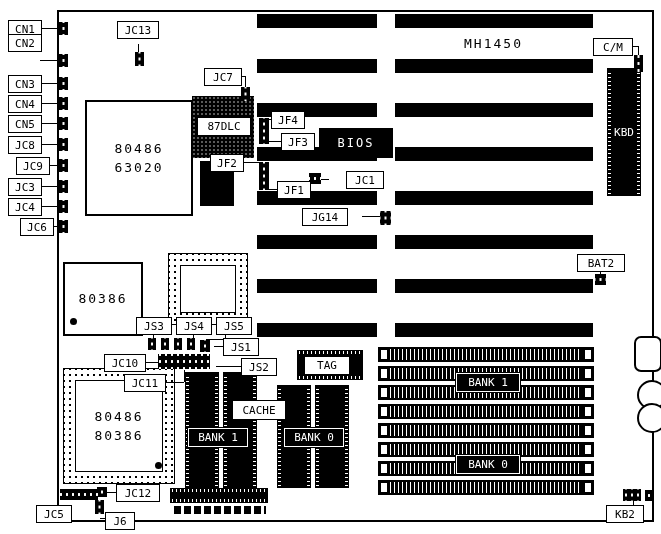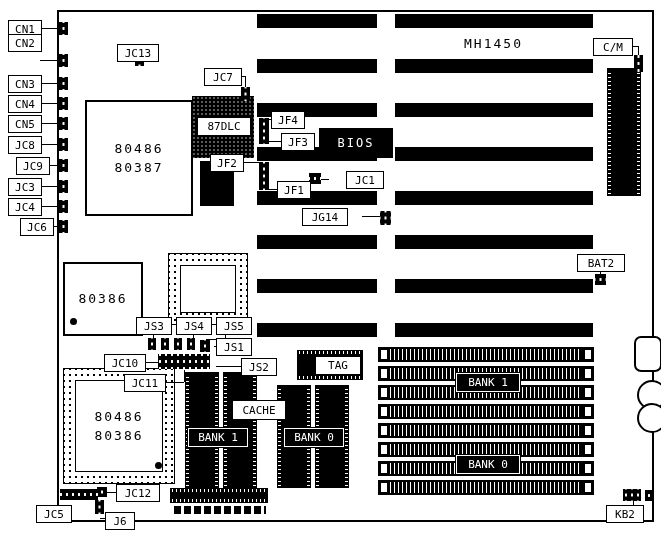--- a/index.html
+++ b/index.html
@@ -90,51 +90,52 @@
   <div class="jmp" style="left:59px;top:97px;width:9px;height:13px"></div>
   <div class="jmp" style="left:59px;top:117px;width:9px;height:13px"></div>
   <div class="jmp" style="left:59px;top:138px;width:9px;height:13px"></div>
   <div class="jmp" style="left:59px;top:159px;width:9px;height:13px"></div>
   <div class="jmp" style="left:59px;top:180px;width:9px;height:13px"></div>
   <div class="jmp" style="left:59px;top:200px;width:9px;height:13px"></div>
   <div class="jmp" style="left:59px;top:220px;width:9px;height:13px"></div>
 
   <div class="chip-w" style="left:85px;top:100px;width:104px;height:112px">
     <span>80486</span>
-    <span>80387</span>
+    <span>63020</span>
   </div>
 
   <div class="chip-b qfp" style="left:192px;top:96px;width:62px;height:62px"></div>
   <div class="callout" style="left:197px;top:117px;width:52px;height:17px">87DLC</div>
   <div class="chip-b" style="left:200px;top:161px;width:34px;height:45px"></div>
 
   <div class="chip-b" style="left:319px;top:128px;width:74px;height:30px"></div>
   <div class="wtext" style="left:319px;top:128px;width:74px;height:30px;font-size:12px;letter-spacing:2px">BIOS</div>
 
   <div class="chip-b ticksv" style="left:607px;top:68px;width:34px;height:128px"></div>
+  <div class="wtext" style="left:607px;top:68px;width:34px;height:128px;font-size:11px">KBD</div>
 
   <div class="chip-w" style="left:63px;top:262px;width:76px;height:70px">
     <span>80386</span>
   </div>
   <div class="dot" style="left:70px;top:318px"></div>
 
   <div class="pga" style="left:168px;top:253px;width:78px;height:70px">
     <div class="pga-inner"></div>
   </div>
 
   <div class="pga" style="left:63px;top:368px;width:110px;height:114px">
     <div class="pga-inner">
       <span>80486</span>
       <span>80386</span>
     </div>
   </div>
   <div class="dot" style="left:155px;top:462px"></div>
 
   <div class="chip-b ticksh" style="left:297px;top:350px;width:66px;height:30px"></div>
-  <div class="callout" style="left:315px;top:356px;width:44px;height:17px">TAG</div>
+  <div class="callout" style="left:304px;top:356px;width:44px;height:17px">TAG</div>
 
   <div class="chip-b ticksv" style="left:185px;top:372px;width:34px;height:116px"></div>
   <div class="chip-b ticksv" style="left:223px;top:372px;width:34px;height:116px"></div>
   <div class="chip-b ticksv" style="left:277px;top:385px;width:34px;height:103px"></div>
   <div class="chip-b ticksv" style="left:315px;top:385px;width:34px;height:103px"></div>
   <div class="blk-label" style="left:188px;top:428px;width:58px;height:17px">BANK 1</div>
   <div class="blk-label" style="left:284px;top:428px;width:58px;height:17px">BANK 0</div>
   <div class="callout" style="left:232px;top:400px;width:52px;height:18px">CACHE</div>
 
   <div class="chip-b ticksh" style="left:170px;top:488px;width:98px;height:15px"></div>
@@ -203,34 +204,34 @@
   <div class="callout" style="left:8px;top:20px;width:32px;height:16px">CN1</div>
   <div class="callout" style="left:8px;top:34px;width:32px;height:16px">CN2</div>
   <div class="callout" style="left:8px;top:75px;width:32px;height:16px">CN3</div>
   <div class="callout" style="left:8px;top:95px;width:32px;height:16px">CN4</div>
   <div class="callout" style="left:8px;top:115px;width:32px;height:16px">CN5</div>
   <div class="callout" style="left:8px;top:136px;width:32px;height:16px">JC8</div>
   <div class="callout" style="left:16px;top:157px;width:32px;height:16px">JC9</div>
   <div class="callout" style="left:8px;top:178px;width:32px;height:16px">JC3</div>
   <div class="callout" style="left:8px;top:198px;width:32px;height:16px">JC4</div>
   <div class="callout" style="left:20px;top:218px;width:32px;height:16px">JC6</div>
-  <div class="callout" style="left:117px;top:44px;width:40px;height:16px">JC13</div>
+  <div class="callout" style="left:117px;top:21px;width:40px;height:16px">JC13</div>
   <div class="callout" style="left:204px;top:68px;width:36px;height:16px">JC7</div>
   <div class="callout" style="left:271px;top:111px;width:32px;height:16px">JF4</div>
   <div class="callout" style="left:281px;top:133px;width:32px;height:16px">JF3</div>
   <div class="callout" style="left:210px;top:154px;width:32px;height:16px">JF2</div>
   <div class="callout" style="left:277px;top:181px;width:32px;height:16px">JF1</div>
   <div class="callout" style="left:346px;top:171px;width:36px;height:16px">JC1</div>
   <div class="callout" style="left:302px;top:208px;width:44px;height:16px">JG14</div>
   <div class="callout" style="left:593px;top:38px;width:38px;height:16px">C/M</div>
   <div class="callout" style="left:577px;top:254px;width:46px;height:16px">BAT2</div>
   <div class="callout" style="left:136px;top:317px;width:34px;height:16px">JS3</div>
   <div class="callout" style="left:176px;top:317px;width:34px;height:16px">JS4</div>
   <div class="callout" style="left:216px;top:317px;width:34px;height:16px">JS5</div>
-  <div class="callout" style="left:216px;top:338px;width:34px;height:16px">JS1</div>
+  <div class="callout" style="left:223px;top:338px;width:34px;height:16px">JS1</div>
   <div class="callout" style="left:241px;top:358px;width:34px;height:16px">JS2</div>
   <div class="callout" style="left:104px;top:354px;width:40px;height:16px">JC10</div>
   <div class="callout" style="left:124px;top:374px;width:40px;height:16px">JC11</div>
   <div class="callout" style="left:116px;top:484px;width:42px;height:16px">JC12</div>
   <div class="callout" style="left:36px;top:505px;width:34px;height:16px">JC5</div>
   <div class="callout" style="left:105px;top:512px;width:28px;height:16px">J6</div>
   <div class="callout" style="left:606px;top:505px;width:36px;height:16px">KB2</div>
 
 </div>
 

